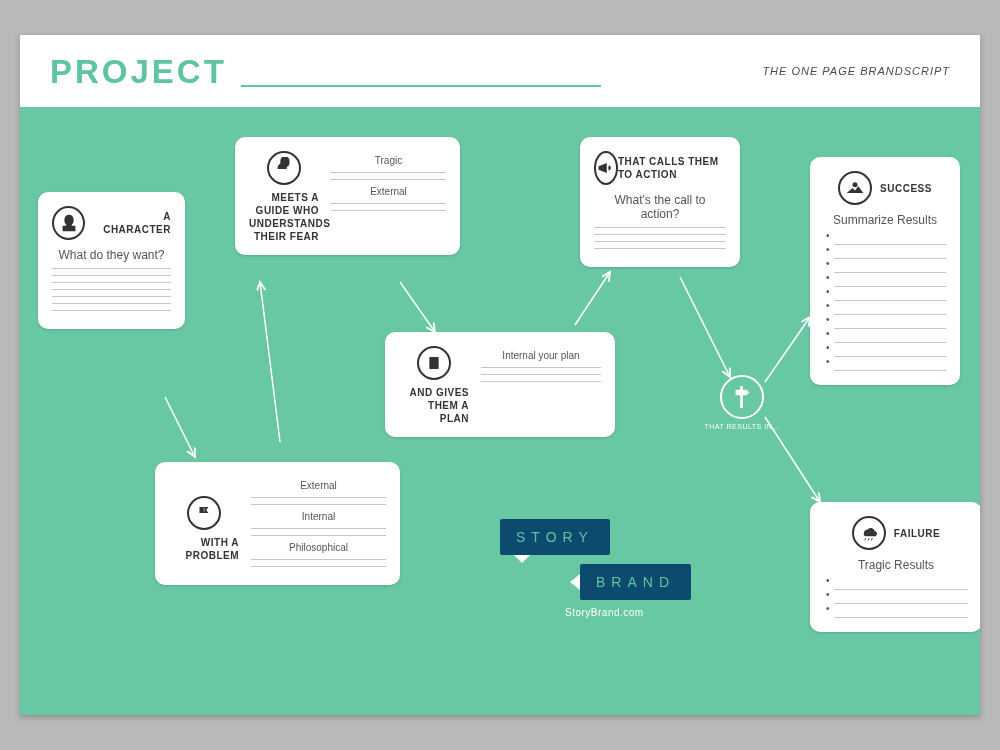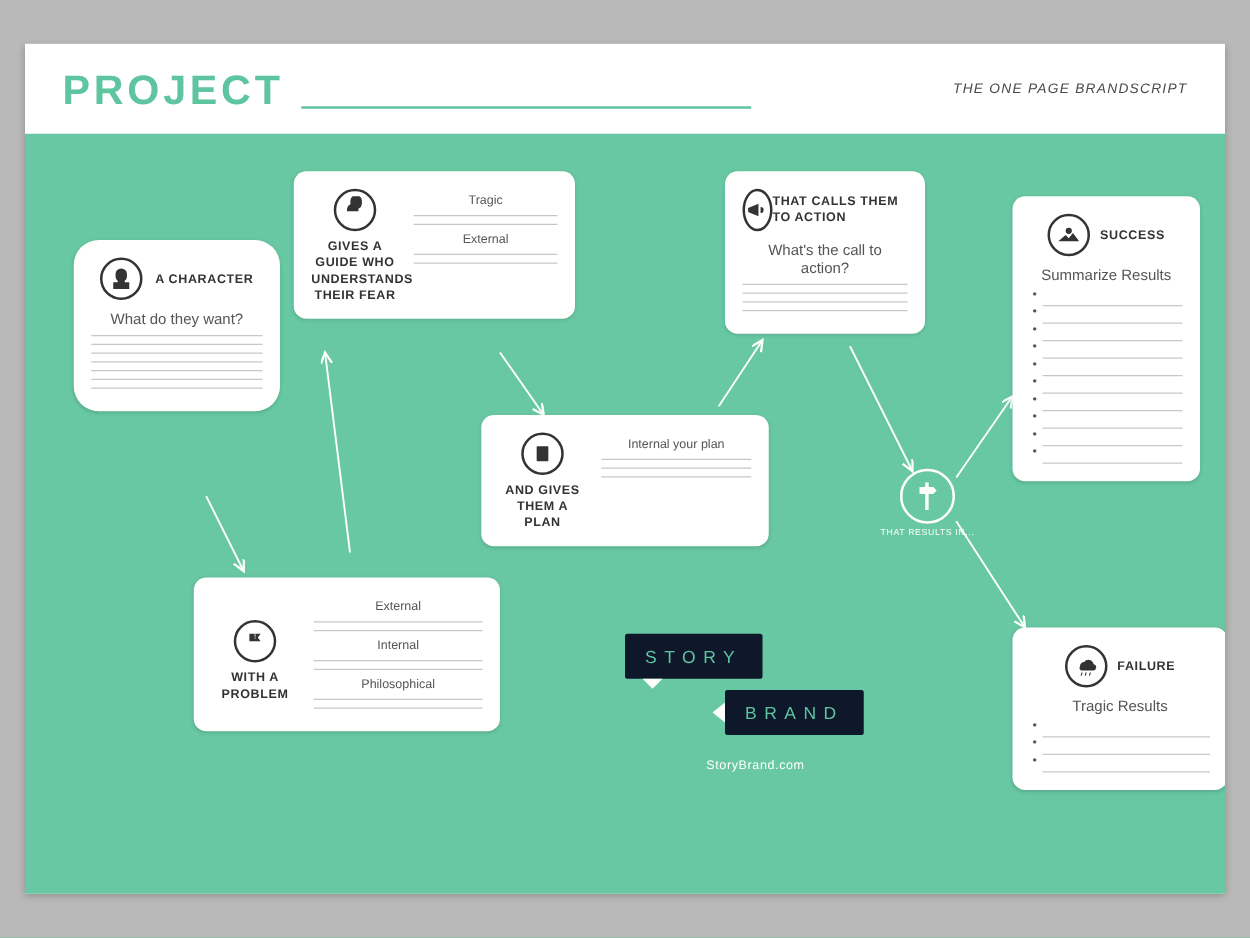--- a/index.html
+++ b/index.html
@@ -58,21 +58,21 @@
     background: #fff;
     border-radius: 10px;
     padding: 14px 14px 12px 14px;
     box-shadow: 0 1px 3px rgba(0,0,0,0.15);
   }
   .card-title {
     font-size: 10px;
     font-weight: 700;
     letter-spacing: 0.5px;
     color: #333;
-    text-align: center;
+    text-align: right;
     line-height: 1.3;
   }
   .card-sub {
     font-size: 12px;
     color: #555;
     text-align: center;
     margin: 8px 0 6px;
   }
   .icon-circle {
     width: 34px;
@@ -146,27 +146,28 @@
   .node-caption {
     position: absolute;
     color: #fff;
     font-size: 7px;
     letter-spacing: 0.5px;
     text-align: center;
     width: 80px;
   }
   .logo-bubble {
     position: absolute;
-    background: #0f172a;
+    background: #0c4a6e;
     color: #5fc5a0;
     font-size: 14px;
     letter-spacing: 6px;
     font-weight: 500;
     padding: 10px 16px;
     border-radius: 2px;
+    margin-top: 12px;
   }
   .logo-bubble::after {
     content: "";
     position: absolute;
     width: 0; height: 0;
   }
   .logo-url {
     position: absolute;
     color: #fff;
     font-size: 10px;
@@ -203,21 +204,21 @@
 
       <line x1="555" y1="218" x2="590" y2="165" stroke="#fff" stroke-width="1.5" marker-end="url(#ah)"></line>
 
       <line x1="660" y1="170" x2="710" y2="270" stroke="#fff" stroke-width="1.5" marker-end="url(#ah)"></line>
 
       <line x1="745" y1="275" x2="790" y2="210" stroke="#fff" stroke-width="1.5" marker-end="url(#ah)"></line>
 
       <line x1="745" y1="310" x2="800" y2="395" stroke="#fff" stroke-width="1.5" marker-end="url(#ah)"></line>
     </svg>
 
-    <div class="card" style="left:39px; top:85px; width:165px;border-radius:20px;">
+    <div class="card" style="left:18px; top:85px; width:147px;">
       <div style="display:flex; align-items:center; gap:10px; justify-content:center;">
         <div class="icon-circle" style="margin:0;">
           <svg width="22" height="22" viewBox="0 0 24 24">
               <path fill="#333" d="M12 3a5 5 0 0 1 5 5v2a5 5 0 0 1-2 4v1h4v6H5v-6h4v-1a5 5 0 0 1-2-4V8a5 5 0 0 1 5-5z"></path>
             </svg>
         </div>
         <div class="card-title">A CHARACTER</div>
       </div>
       <div class="card-sub">What do they want?</div>
       <hr class="rule">
@@ -230,21 +231,21 @@
     </div>
 
     <div class="card" style="left:215px; top:30px; width:225px;">
       <div class="two-col">
         <div class="col-icon">
           <div class="icon-circle">
             <svg width="22" height="22" viewBox="0 0 24 24">
                 <path fill="#333" d="M8 4a5 5 0 0 1 10 0v3a5 5 0 0 1-3 4v2H5v-2a5 5 0 0 1 3-4z"></path>
               </svg>
           </div>
-          <div class="card-title">GIVES A GUIDE WHO UNDERSTANDS THEIR FEAR</div>
+          <div class="card-title">MEETS A GUIDE WHO UNDERSTANDS THEIR FEAR</div>
         </div>
         <div class="col-body">
           <div class="field-label">Tragic</div>
           <hr class="rule">
             <hr class="rule">
           <div class="field-label">External</div>
           <hr class="rule">
             <hr class="rule">
         </div>
       </div>

